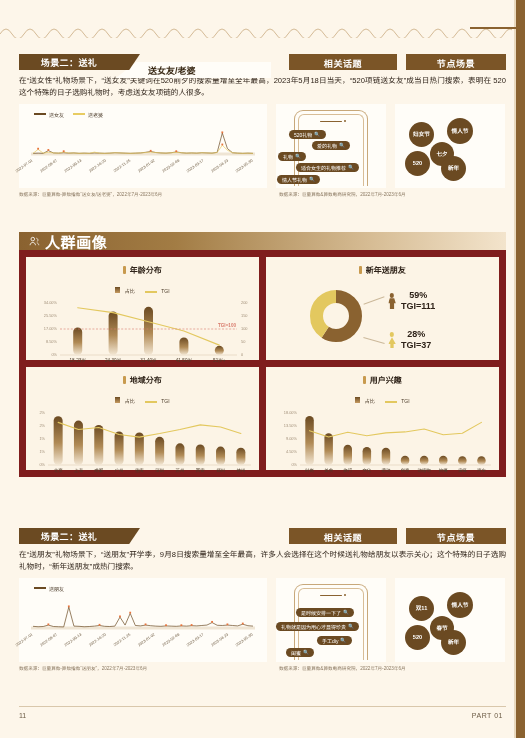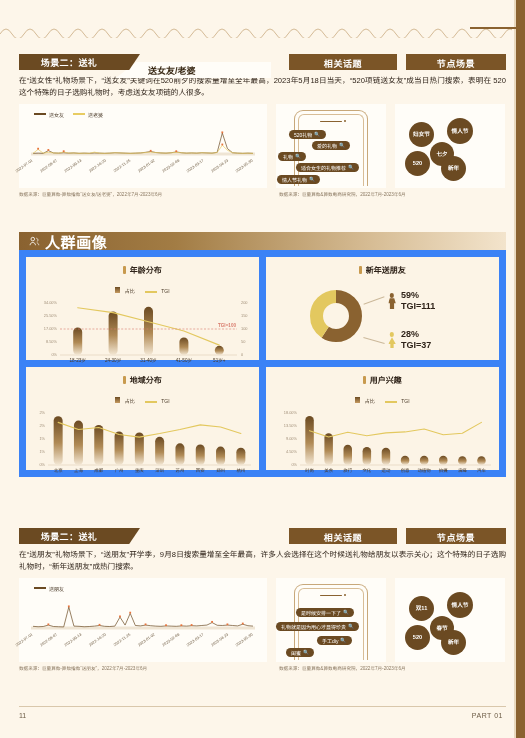--- a/index.html
+++ b/index.html
@@ -109,38 +109,38 @@
 
   
   .portrait-wrap { position: absolute; left: 19px; top: 232px; width: 487px; }
   .portrait-head {
     height: 18px; width: 487px;
     background: linear-gradient(90deg, #8a6230 0%, #a27c44 32%, #d6bc94 72%, #f3e4cc 100%);
     display: flex; align-items: center; padding-left: 10px; gap: 5px;
   }
   .portrait-head .ptitle { color: #fff; font-size: 15px; font-weight: bold; letter-spacing: .6px; }
   .portrait-body {
-    width: 487px; background: #3b82f6; padding: 7px; display: flex; flex-wrap: wrap; gap: 7px;
+    width: 487px; background: #7f1d1d; padding: 7px; display: flex; flex-wrap: wrap; gap: 7px;
   }
   .card { background: #fcf4e6; position: relative; }
   .card-half { width: 233px; height: 103px; }
 
   .card-title { text-align: center; padding-top: 7px; font-size: 8px; font-weight: bold; color: #2f2319; }
   .card-title .bar {
     display: inline-block; width: 2.6px; height: 8px; background: #c89a4e;
     border-radius: 1px; vertical-align: -1px; margin-right: 4px;
   }
   .card-legend { display: flex; justify-content: center; gap: 10px; align-items: center; margin-top: 4px; }
   .sw { width: 5px; height: 6px; background: linear-gradient(180deg,#6b4a22,#c79c62); display:inline-block; }
   .lg-txt { font-size: 5px; color: #4a3a28; }
 
   
   .donut { position: absolute; width: 52px; height: 52px; border-radius: 50%; }
   .gender-row { position: absolute; display: flex; align-items: center; gap: 5px; }
-  .gender-num { font-size: 9px; font-weight: bold; color: #2f2319; line-height: 1.25; }
+  .gender-num { font-size: 9px; font-weight: bold; color: #2f2319; line-height: 1.25; text-align: center; }
   .person { width: 8px; height: 16px; position: relative; }
   .p-head { position: absolute; left: 50%; transform: translateX(-50%); top: 0; width: 4.4px; height: 4.4px; border-radius: 50%; }
   .p-body { position: absolute; left: 50%; transform: translateX(-50%); top: 5px; width: 7.5px; height: 11px; }
   .leader { position: absolute; background: #cbb89a; height: 1px; }
 
   
   .foot-line { position: absolute; left: 19px; top: 706px; width: 487px; height: 1px; background: #d9c7ab; }
   .foot-left { position: absolute; left: 19px; top: 712px; font-size: 7px; color: #6b5a44; }
   .foot-right { position: absolute; right: 22px; top: 712px; font-size: 7px; color: #6b5a44; letter-spacing: .5px; }
 

